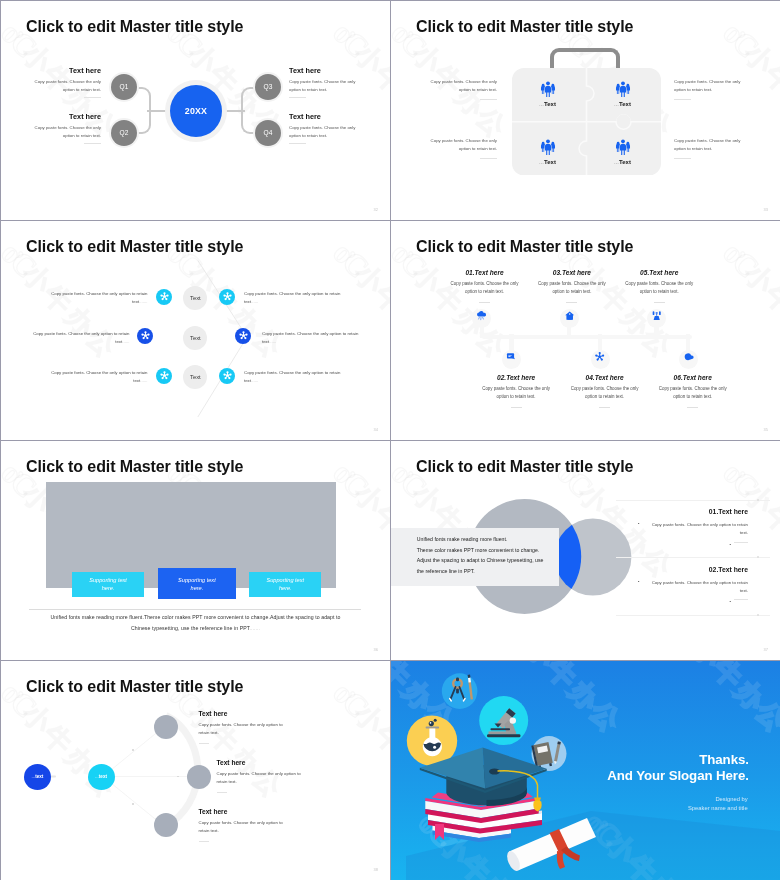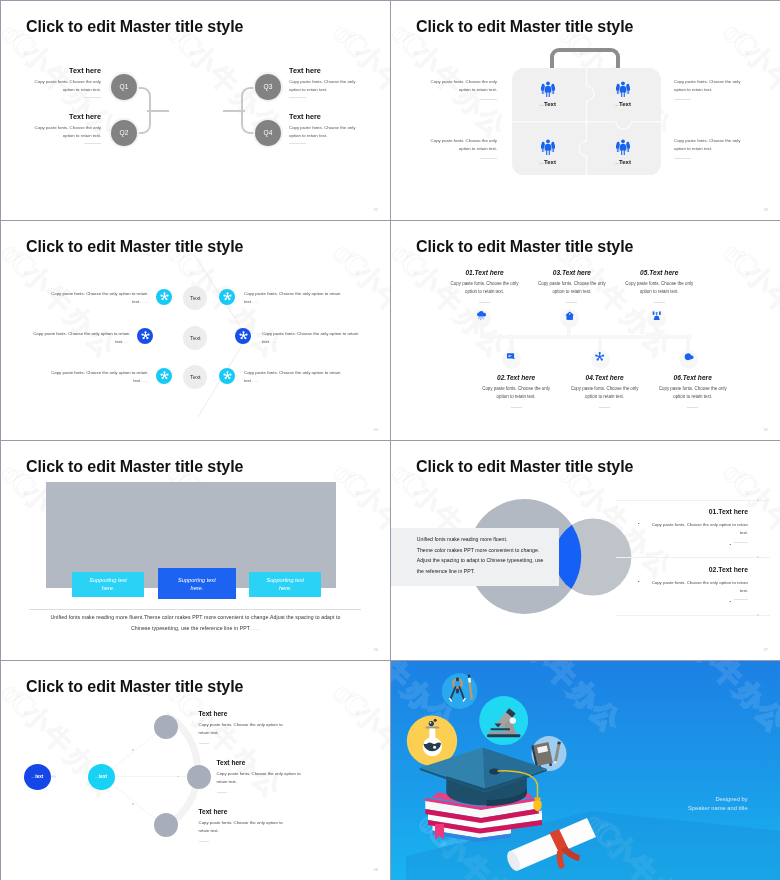--- a/index.html
+++ b/index.html
@@ -184,20 +184,23 @@
         </div>
         <div class="wm-unit"></div>
       </div>
     <div class="title">Click to edit Master title style</div>
 
     <div class="s1-stem" style="left:146px;top:108.5px;width:22px;"></div>
     <div class="s1-stem" style="left:222px;top:108.5px;width:22px;"></div>
     <div class="s1-brk" style="left:134px;top:86px;width:16px;height:47px;border-left:none;border-radius:0 9px 9px 0;"></div>
     <div class="s1-brk" style="left:240px;top:86px;width:16px;height:47px;border-right:none;border-radius:9px 0 0 9px;"></div>
 
+    <div class="s1-hub">
+      <div class="s1-hub-in">20XX</div>
+    </div>
 
     <div class="s1-q" style="left:108px;top:70.5px;">
       <div class="s1-q-in">Q1</div>
       </div>
     <div class="s1-q" style="left:108px;top:116.5px;">
       <div class="s1-q-in">Q2</div>
       </div>
     <div class="s1-q" style="left:252px;top:70.5px;">
       <div class="s1-q-in">Q3</div>
       </div>
@@ -1048,18 +1051,22 @@
 
       <g>
         <path d="M118 190.5 L196 157 L205 176 L127 209.5 Z" fill="#fdfdfd"></path>
         <ellipse cx="122.5" cy="200" rx="5.2" ry="10.6" transform="rotate(-23 122.5 200)" fill="#e9ecf1"></ellipse>
         <path d="M158.5 172 L168 168 L178.5 190 L169 194 Z" fill="#d9432c"></path>
         <path d="M166 190 q-1 12 3 18 l5 -2 q-3 -7 -2 -15 Z" fill="#d9432c"></path>
         <path d="M170 189 q8 9 18 11 l1 -5.5 q-8 -3 -13.5 -9 Z" fill="#c43a26"></path>
       </g>
     </svg>
 
+    <div class="s8-thanks">
+      <div>Thanks.</div>
+      <div>And Your Slogan Here.</div>
+    </div>
     <div class="s8-sub">
       <div>Designed by</div>
       <div>Speaker name and title</div>
     </div>
   </div>
 </div>
 
 </body></html>

